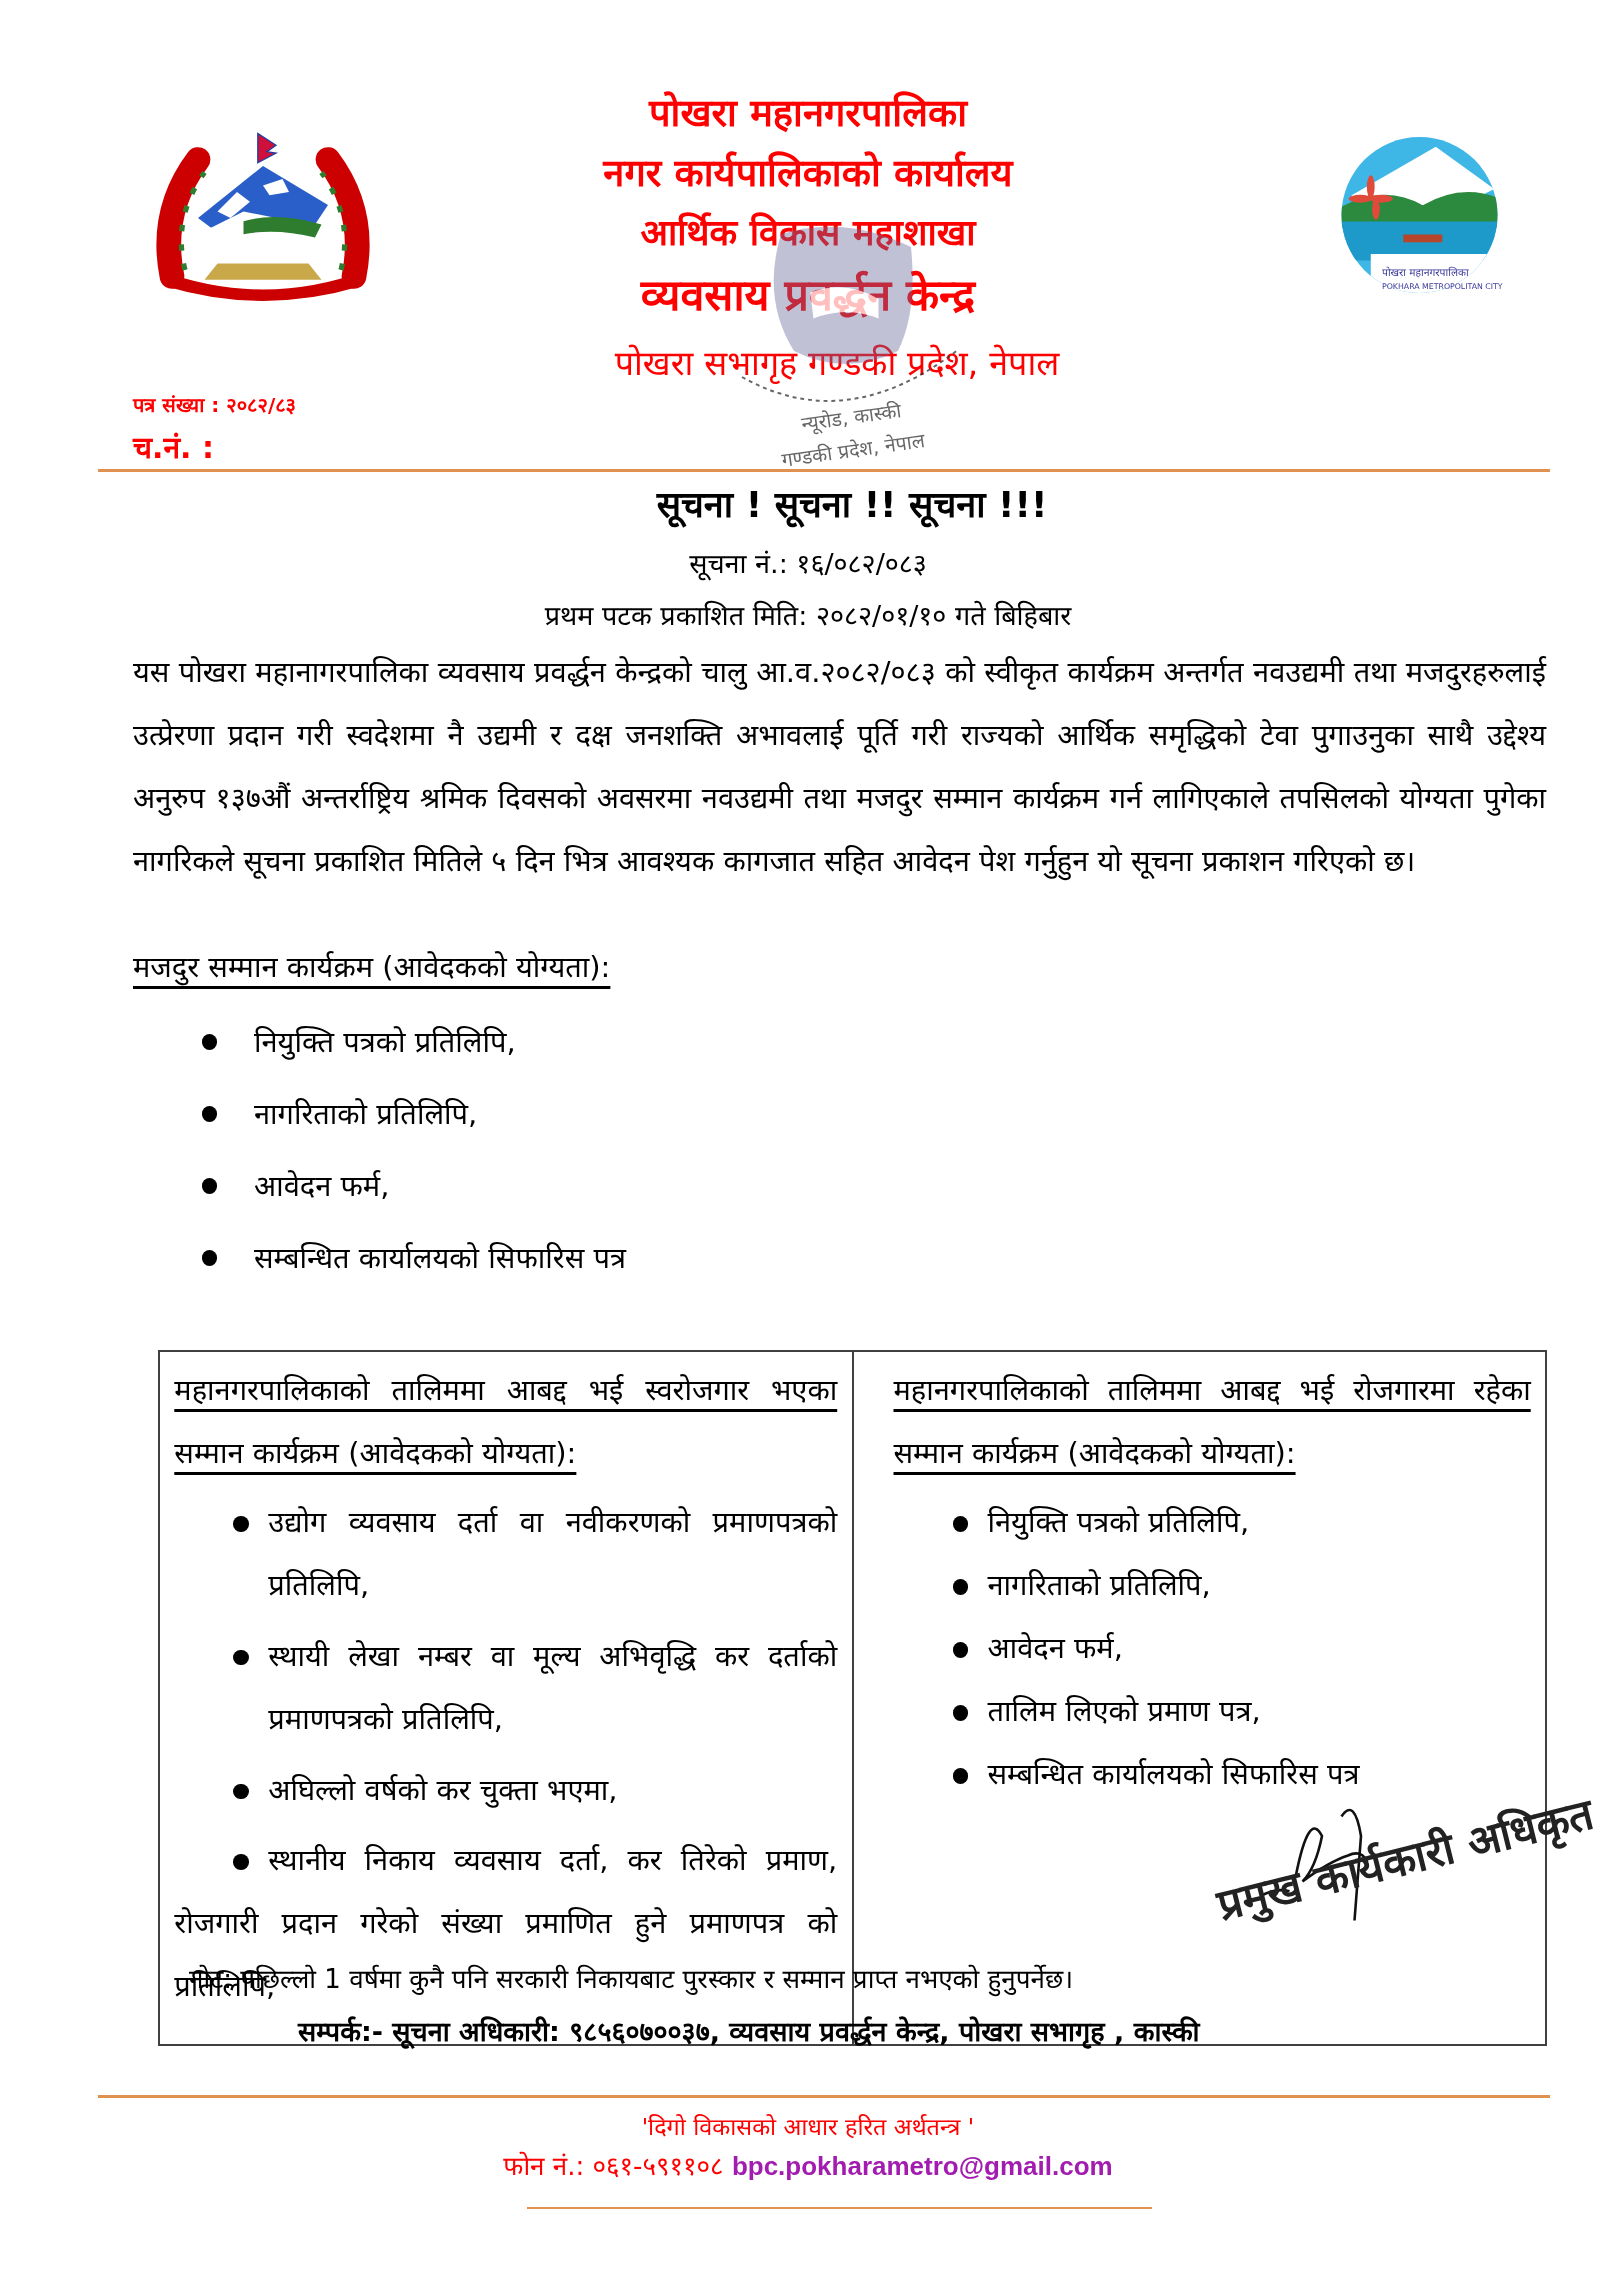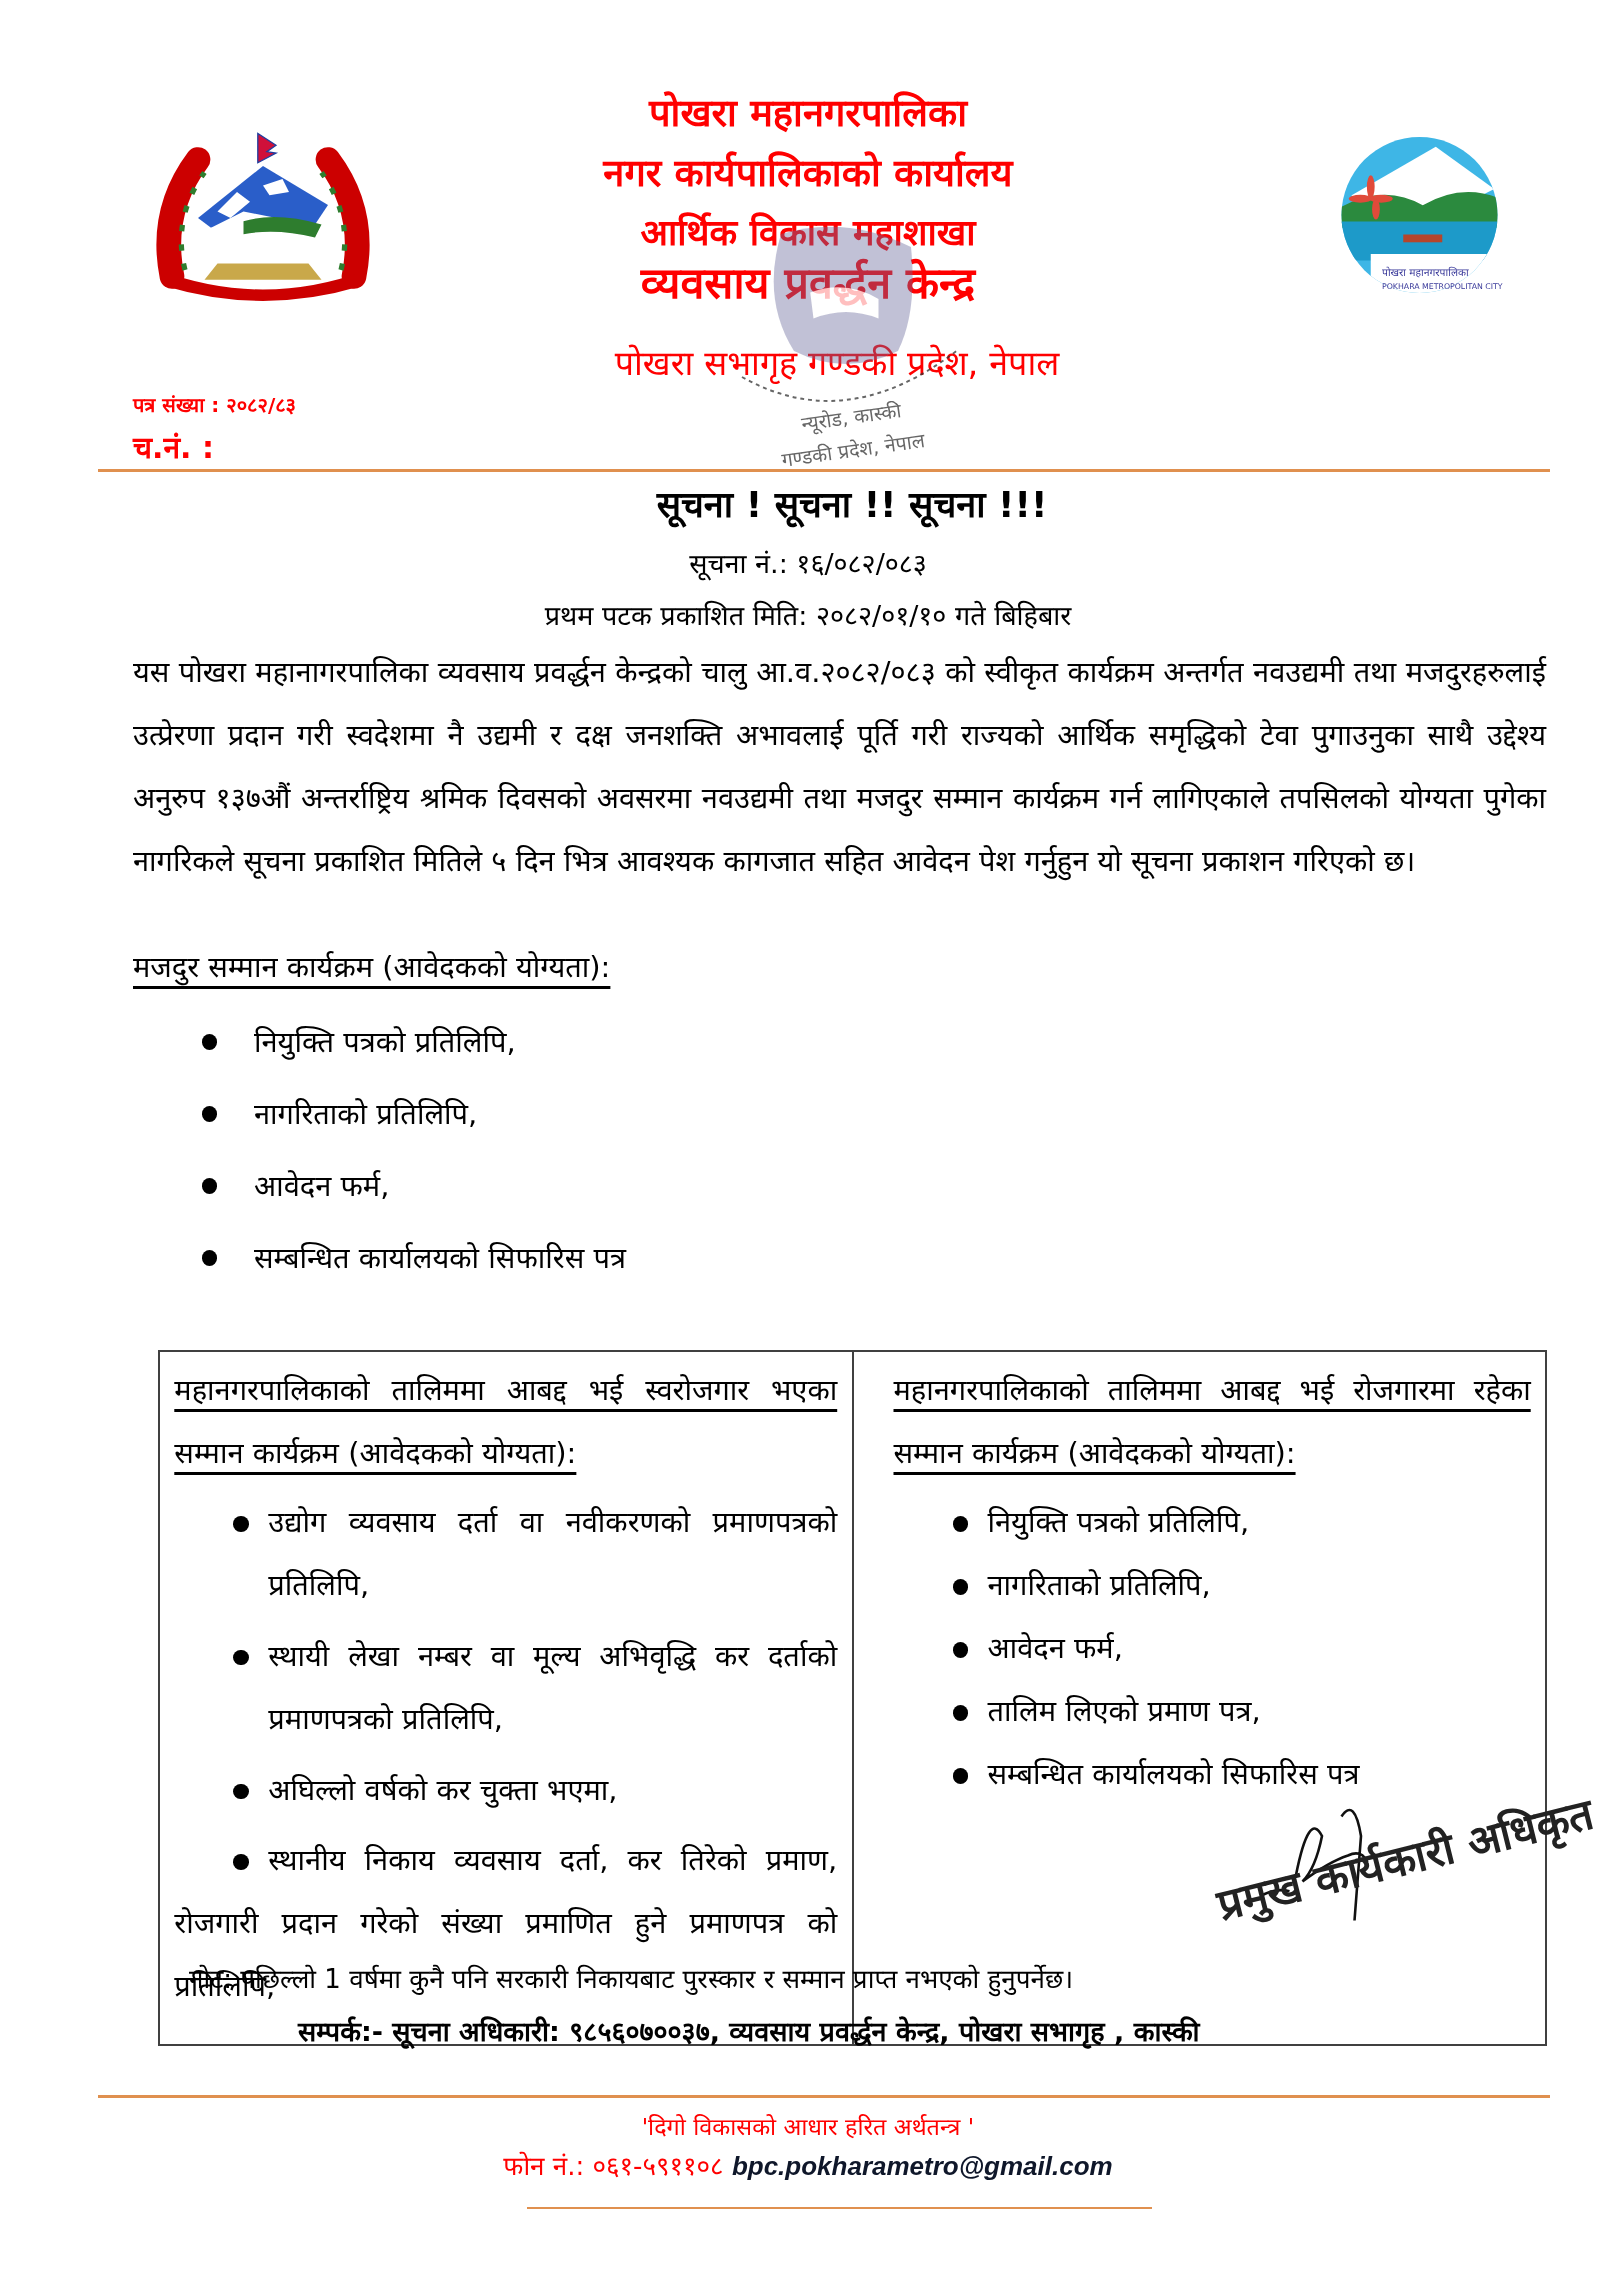--- a/index.html
+++ b/index.html
@@ -68,21 +68,21 @@
       <ellipse cx="8" cy="16" rx="6" ry="16" fill="#e04a3a"></ellipse>
     </g>
   </svg>
   <div style="position:absolute; left:57px; top:128px; font-size:10.4px; color:#3a3a9a; white-space:nowrap;">पोखरा महानगरपालिका</div>
   <div style="position:absolute; left:57px; top:145px; font-size:7.8px; color:#3a3a9a; white-space:nowrap;">POKHARA METROPOLITAN CITY</div>
 </div>
 
 <div class="abs hdr-line center" style="top:85px; font-size:38px;">पोखरा महानगरपालिका</div>
 <div class="abs hdr-line center" style="top:145px; font-size:38px;">नगर कार्यपालिकाको कार्यालय</div>
 <div class="abs hdr-line center" style="top:207px; font-size:36px;">आर्थिक विकास महाशाखा</div>
-<div class="abs hdr-line center" style="top:252px; font-size:43px;">व्यवसाय प्रवर्द्धन केन्द्र</div>
+<div class="abs hdr-line center" style="top:264px; font-size:43px;">व्यवसाय प्रवर्द्धन केन्द्र</div>
 <div class="abs hdr-line center" style="top:339px; font-size:34px; font-weight:normal;margin-left:29px;">पोखरा सभागृह गण्डकी प्रदेश, नेपाल</div>
 
 <div class="stamp">
   <svg width="286" height="260" viewBox="0 0 440 400">
     <path d="M120 20 Q220 -10 320 40 Q330 140 300 200 Q220 240 140 200 Q90 120 120 20 Z" fill="#6a6a9a" opacity="0.55"></path>
     <path d="M165 110 Q220 90 270 120 L270 150 Q220 130 170 150 Z" fill="#ffffff"></path>
     <path d="M60 240 Q220 330 390 200" stroke="#333" stroke-width="3" fill="none" stroke-dasharray="6 6"></path>
   </svg>
   <div style="position:absolute; left:98px; top:182px; font-size:19.5px; color:#333; transform:rotate(-8deg);">न्यूरोड, कास्की</div>
   <div style="position:absolute; left:78px; top:215px; font-size:19.5px; color:#333; transform:rotate(-8deg);">गण्डकी प्रदेश, नेपाल</div>
@@ -145,16 +145,16 @@
 
 <div class="abs" style="left:189px; top:1960px; font-size:26px; white-space:nowrap;">नोट: पछिल्लो 1 वर्षमा कुनै पनि सरकारी निकायबाट पुरस्कार र सम्मान प्राप्त नभएको हुनुपर्नेछ।</div>
 <div class="abs" style="left:298px; top:2012px; font-size:27px; font-weight:bold; white-space:nowrap;">सम्पर्क:- सूचना अधिकारी: ९८५६०७००३७, व्यवसाय प्रवर्द्धन केन्द्र,  पोखरा सभागृह , कास्की</div>
 
 <div class="rule" style="left:98px; top:2095px; width:1452px;"></div>
 
 <div class="abs center red" style="top:2110px; font-size:23.4px;">'दिगो विकासको आधार हरित अर्थतन्त्र '</div>
 <div class="abs center red" style="top:2147px; font-size:26px; white-space:nowrap;">
   <span>फोन नं.:</span>
   <span>०६१-५९११०८</span>
-  <a style="font-family:'Liberation Sans', sans-serif; font-weight:bold; color:#0f172a; text-decoration:none;font-style:italic;">bpc.pokharametro@gmail.com</a>
+  <a style="font-family:'Liberation Sans', sans-serif; font-weight:bold; color:#a21caf; text-decoration:none;">bpc.pokharametro@gmail.com</a>
 </div>
 <div class="rule" style="left:527px; top:2207px; width:625px; height:2px;"></div>
 
 
 </body></html>

